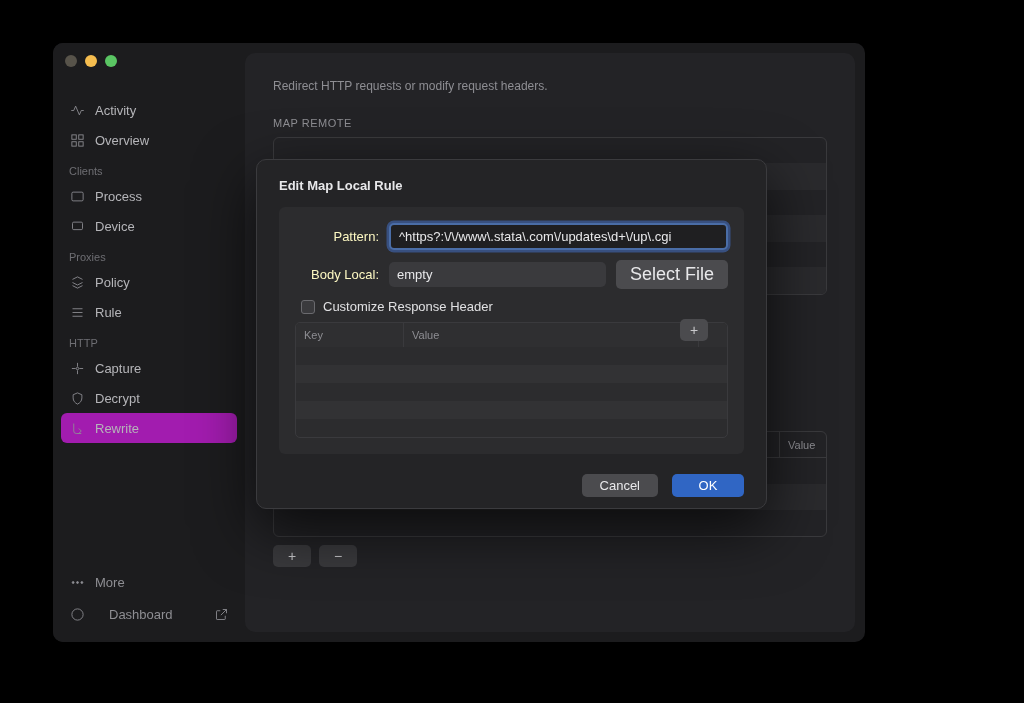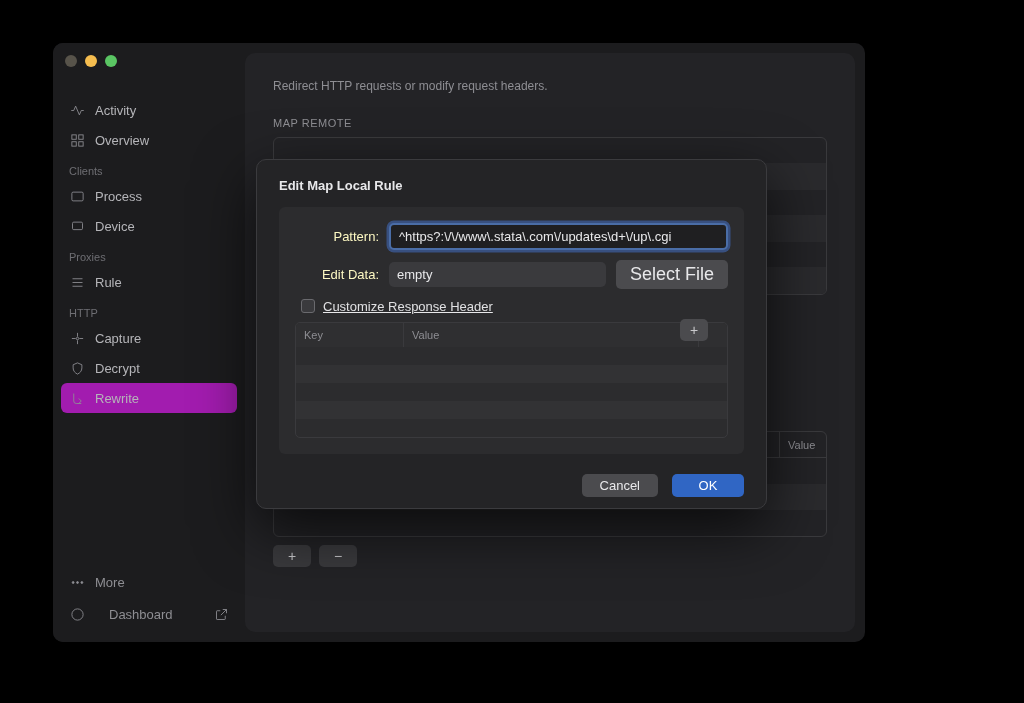--- a/index.html
+++ b/index.html
@@ -186,21 +186,21 @@
   }
   .file-btn {
     background: #4b4b4e;
     border: none;
     color: #e8e8ea;
     padding: 4px 14px;
     border-radius: 5px;
     font-size: 18px;
     cursor: pointer;
   }
-  .checkbox-row { display:flex; align-items:flex-start; gap:8px; margin-left:6px; margin-bottom:8px;text-decoration:underline; }
+  .checkbox-row { display:flex; align-items:flex-end; gap:8px; margin-left:6px; margin-bottom:8px; }
   .chk { width:14px; height:14px; border:1px solid #6a6a6e; border-radius:3px; background:#3a3a3d; }
   .chk-label { font-size:13px; color:#e0e0e2; }
   .header-table {
     border:1px solid #3a3a3d;
     border-radius:5px;
     overflow:hidden;
     margin-top: 4px;
   }
   .header-table-head { display:flex; height:24px; align-items:center; font-size:11px; color:#8e8e93; background:#2f2f31; }
   .header-table-head .k { width: 108px; padding-left:8px; border-right:1px solid #3a3a3d; height:100%; display:flex; align-items:center; }
@@ -287,20 +287,30 @@
       <span class="nav-icon">
         <svg viewBox="0 0 24 24">
             <rect x="4" y="5" width="16" height="12" rx="2"></rect>
           </svg>
       </span>
       <span>Device</span>
     </div>
 
     <div class="section-label">Proxies</div>
 
+    <div class="nav-item">
+      <span class="nav-icon">
+        <svg viewBox="0 0 24 24">
+            <polyline points="4 7 12 3 20 7"></polyline>
+            <polyline points="4 17 12 21 20 17"></polyline>
+            <polyline points="4 12 12 16 20 12"></polyline>
+          </svg>
+      </span>
+      <span>Policy</span>
+    </div>
 
     <div class="nav-item">
       <span class="nav-icon">
         <svg viewBox="0 0 24 24">
             <line x1="4" y1="6" x2="20" y2="6"></line>
             <line x1="4" y1="12" x2="20" y2="12"></line>
             <line x1="4" y1="18" x2="20" y2="18"></line>
           </svg>
       </span>
       <span>Rule</span>
@@ -412,21 +422,21 @@
   <div class="modal-title">Edit Map Local Rule</div>
 
   <div class="form-panel">
 
     <div class="form-row">
       <div class="form-label">Pattern:</div>
       <input class="text-input" value="^https?:\/\/www\.stata\.com\/updates\d+\/up\.cgi" style="">
     </div>
 
     <div class="form-row">
-      <div class="form-label">Edit Data:</div>
+      <div class="form-label">Body Local:</div>
       <input class="text-input2" value="empty" style="">
       <button class="file-btn">Select File</button>
     </div>
 
     <div class="checkbox-row">
       <div class="chk"></div>
       <div class="chk-label">Customize Response Header</div>
     </div>
 
     <div class="plus-btn">+</div>

